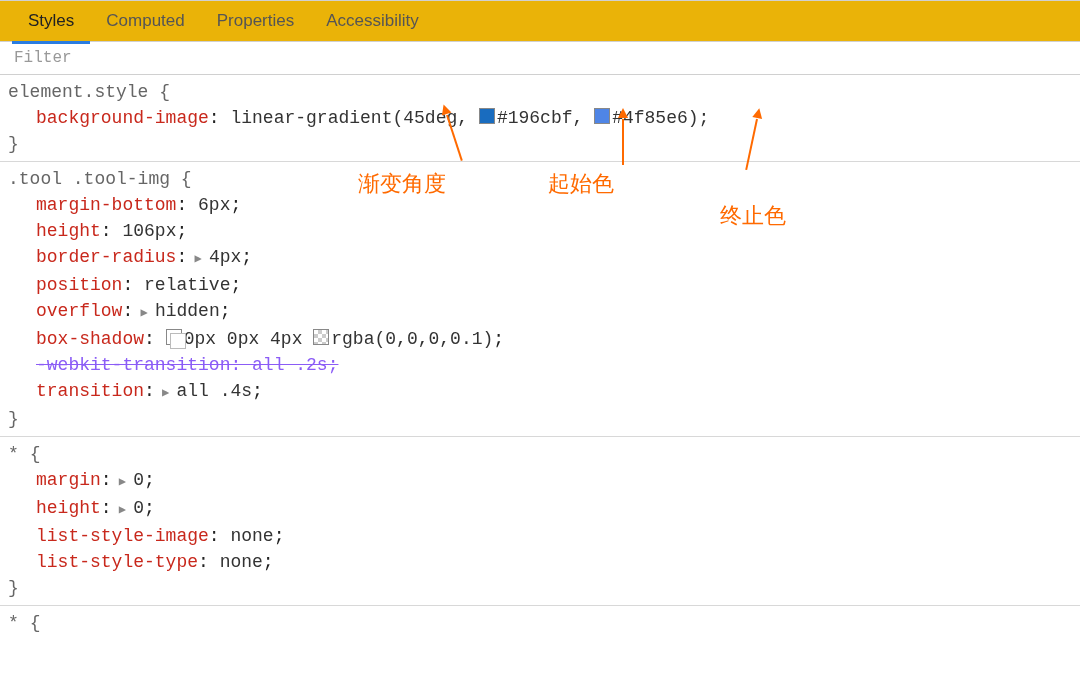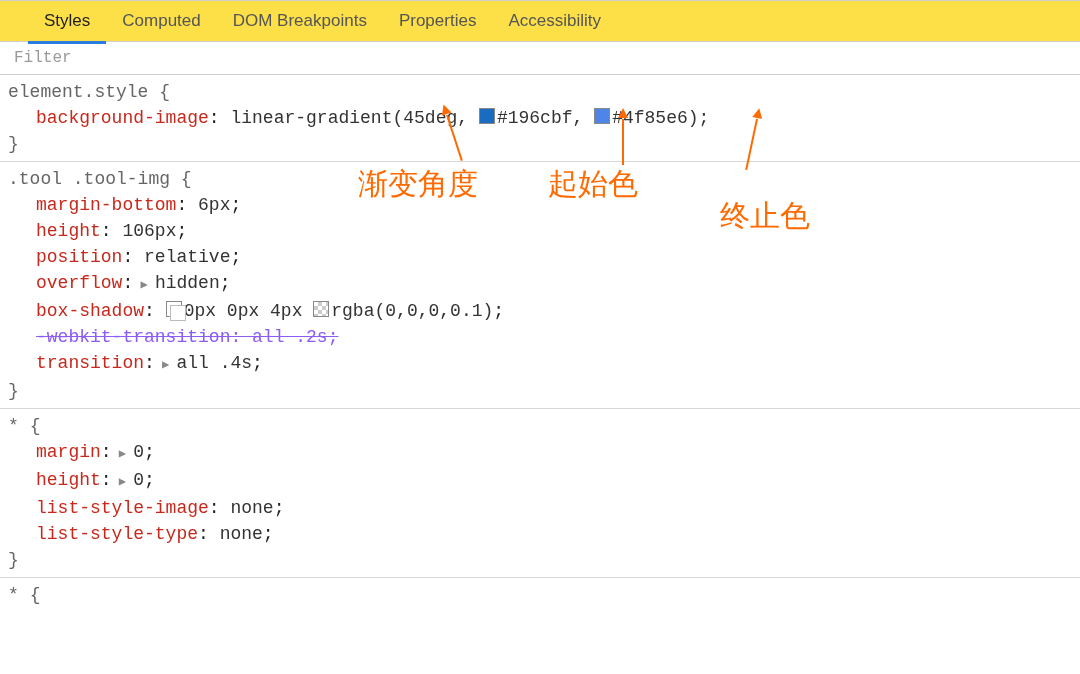--- a/index.html
+++ b/index.html
@@ -9,22 +9,22 @@
     width: 1080px;
     height: 674px;
     overflow: hidden;
   }
   .tabs {
     display: flex;
     align-items: center;
     height: 40px;
     border-top: 1px solid #d0d0d0;
     border-bottom: 1px solid #d0d0d0;
-    background: #fde047;
-    padding-left: 28px;
+    background: #eab308;
+    padding-left: 12px;
   }
   .tab {
     padding: 0 16px;
     height: 40px;
     display: flex;
     align-items: center;
     font-size: 17px;
     color: #555;
     cursor: pointer;
   }
@@ -101,21 +101,21 @@
 
   
   .annotations {
     position: absolute;
     left:0; top:0; right:0; pointer-events:none;
   }
   .ann {
     position:absolute;
     color:#ff6a00;
     font-family: "PingFang SC", "Microsoft YaHei", sans-serif;
-    font-size: 30px;
+    font-size: 22px;
     white-space: nowrap;
   }
   .arrow {
     position:absolute;
     width: 2px;
     background:#ff6a00;
   }
   .arrow::before {
     content:'';
     position:absolute;
@@ -126,21 +126,20 @@
     border-width: 0 5px 10px 5px;
     margin-top:-10px;
   }
 </style>
 </head>
 <body>
 
 <div class="tabs">
   <div class="tab active">Styles</div>
   <div class="tab">Computed</div>
-  <div class="tab">DOM Breakpoints</div>
   <div class="tab">Properties</div>
   <div class="tab">Accessibility</div>
 </div>
 
 <div class="filter-row">
   <input class="filter-input" placeholder="Filter" style="">
 </div>
 
 <div class="css-panel">
 
@@ -152,20 +151,21 @@
       <span class="val"><span>linear-gradient(</span><span id="ann-target1">45deg</span><span>, </span><span class="swatch" id="ann-target2" style="background:#196cbf"></span><span>#196cbf</span><span>, </span><span class="swatch" id="ann-target3" style="background:#4f85e6"></span><span>#4f85e6</span><span>);</span></span>
     </div>
     <span class="brace">}</span>
   </div>
 
   <div class="rule-block">
     <span class="selector">.tool .tool-img</span>
     <span class="brace"> {</span>
     <div class="decl"><span class="prop">margin-bottom</span><span class="colon">: </span><span class="val">6px</span><span>;</span></div>
     <div class="decl"><span class="prop">height</span><span class="colon">: </span><span class="val">106px</span><span>;</span></div>
+    <div class="decl"><span class="prop">border-radius</span><span class="colon">:</span><span class="tri"> ▶ </span><span class="val">4px</span><span>;</span></div>
     <div class="decl"><span class="prop">position</span><span class="colon">: </span><span class="val">relative</span><span>;</span></div>
     <div class="decl"><span class="prop">overflow</span><span class="colon">:</span><span class="tri"> ▶ </span><span class="val">hidden</span><span>;</span></div>
     <div class="decl"><span class="prop">box-shadow</span><span class="colon">: </span><span class="shadow-icon"></span><span class="val">0px 0px 4px </span><span class="rgba-swatch"></span><span class="val">rgba(0,0,0,0.1)</span><span>;</span></div>
     <div class="decl strike">-webkit-transition: all .2s;</div>
     <div class="decl"><span class="prop">transition</span><span class="colon">:</span><span class="tri"> ▶ </span><span class="val">all .4s</span><span>;</span></div>
     <span class="brace">}</span>
   </div>
 
   <div class="rule-block">
     <span class="selector">*</span>

